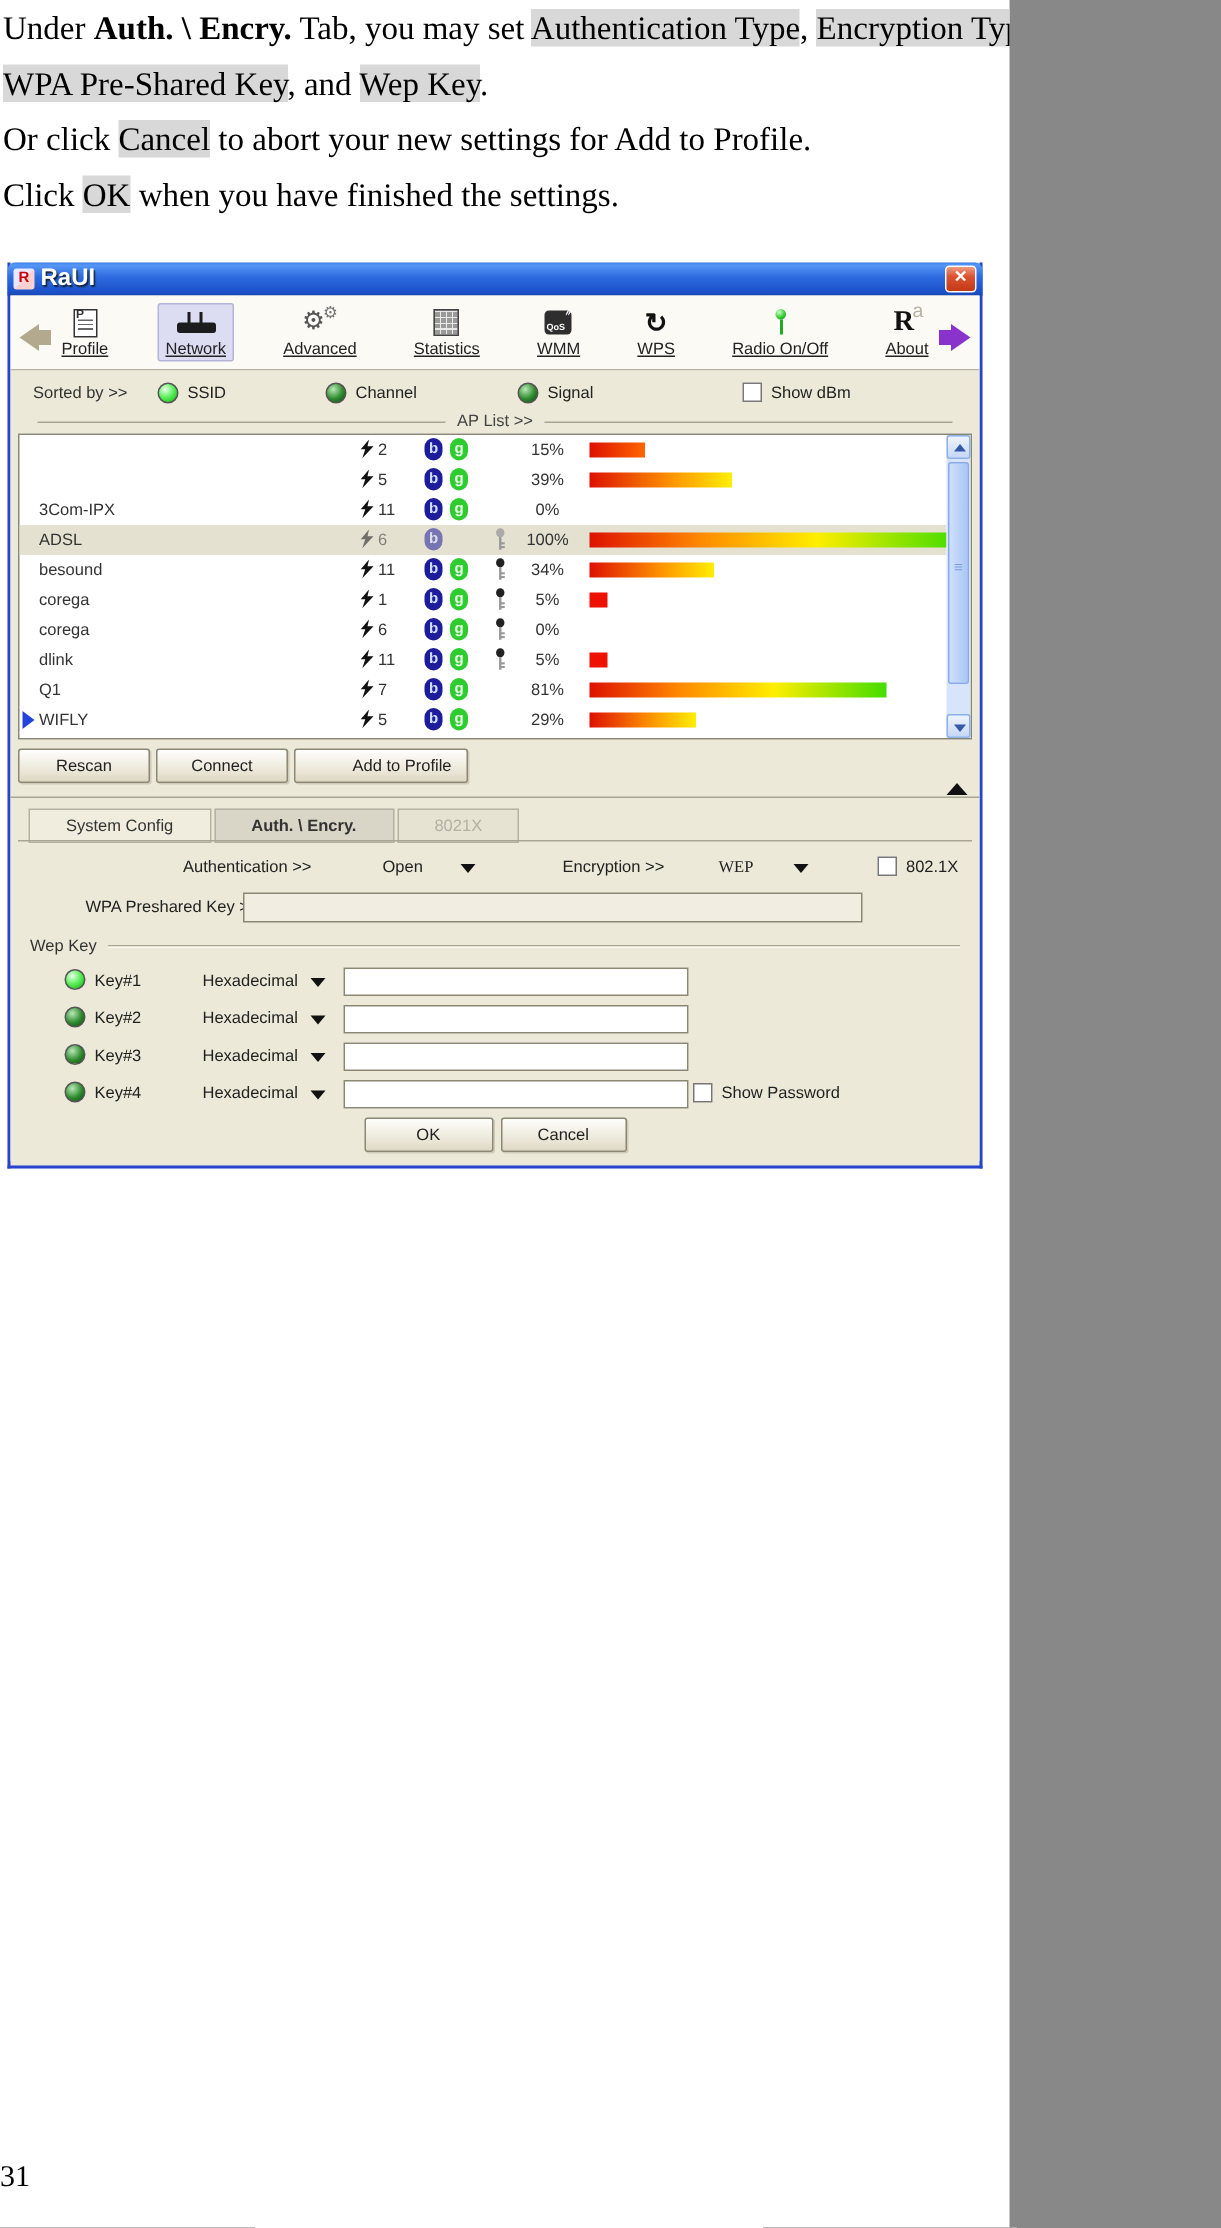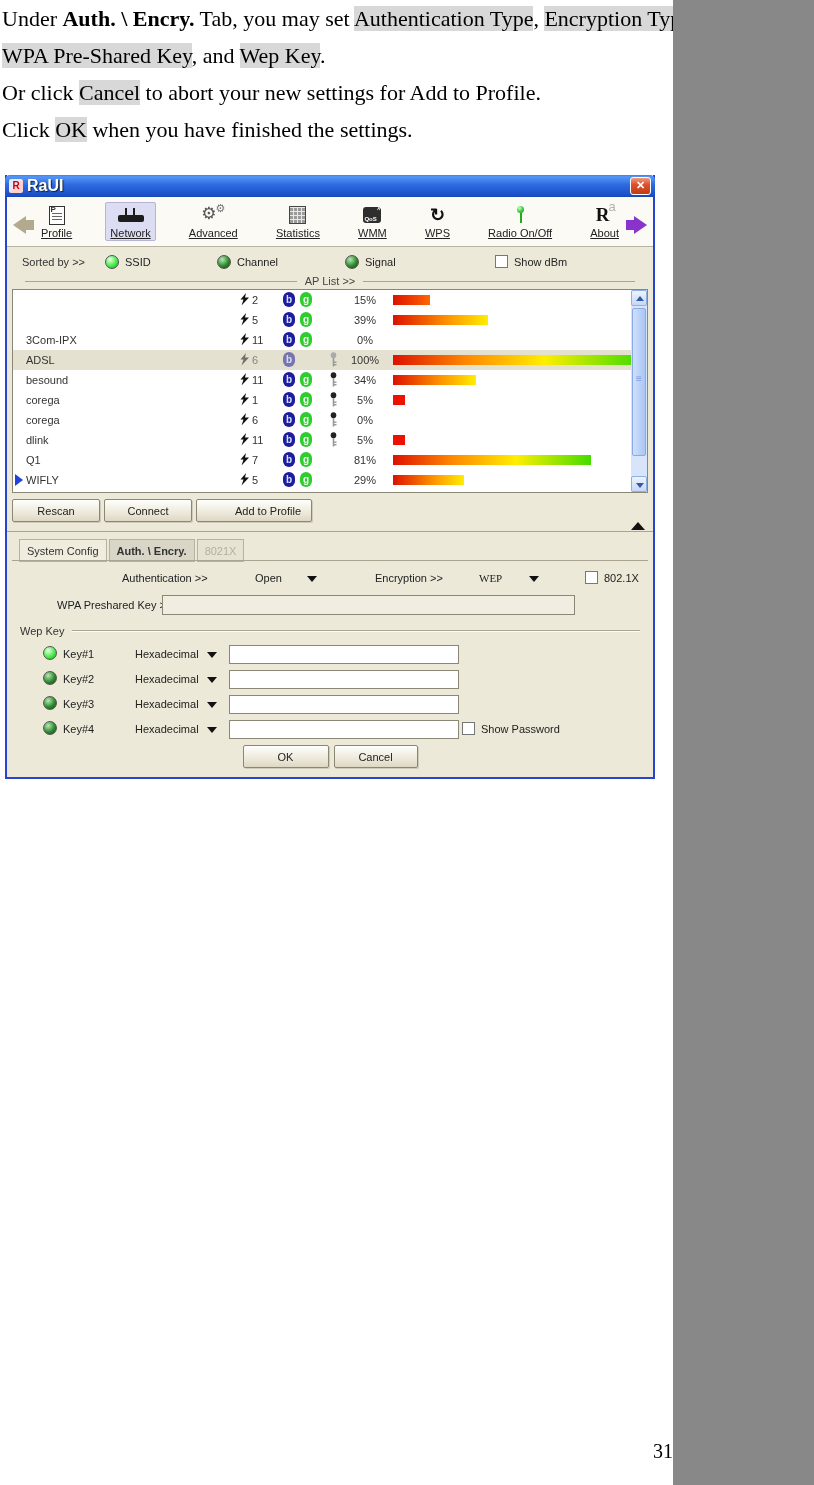--- a/index.html
+++ b/index.html
@@ -3,21 +3,21 @@
 <meta charset="utf-8">
 <style>
   html,body{margin:0;padding:0;background:#888;}
   .page{position:relative;width:673px;height:1485px;background:#fff;overflow:hidden;
         font-family:"Liberation Serif",serif;color:#000;}
   
   .doc-text{position:absolute;left:2px;top:0;width:812px;}
   .doc-line{font-size:22px;line-height:37px;white-space:nowrap;}
   .seg-bold{font-weight:bold;}
   .seg-hl{background:#d8d8d8;}
-  .pageno{position:absolute;left:0;top:1440px;width:100%;text-align:right;font-size:20px;}
+  .pageno{position:absolute;left:0;top:1440px;width:100%;text-align:left;font-size:20px;}
 
   
   .win{position:absolute;left:5px;top:175px;width:650px;height:604px;
        font-family:"Liberation Sans",sans-serif;border:2px solid #2644d0;border-top:none;
        background:#ece9d8;box-sizing:border-box;}
   .titlebar{position:absolute;left:-2px;top:0;width:650px;height:22px;box-sizing:border-box;
        background:linear-gradient(180deg,#3a80f0 0%,#5696f5 8%,#2d6ae0 45%,#1c50c8 90%,#1846b0 100%);
        border-radius:5px 5px 0 0;display:flex;align-items:center;padding:0 4px;}
   .app-ic{width:14px;height:14px;background:linear-gradient(135deg,#e8e8ff 45%,#ffd0d0 55%);
        border-radius:2px;font-size:10px;font-weight:bold;color:#c00;text-align:center;line-height:14px;margin-right:4px;}
@@ -109,21 +109,21 @@
        background:linear-gradient(90deg,#cfe0fb,#aac6f5);border:1px solid #88aaE8;box-sizing:border-box;}
   .sb-thumb::after{content:"≡";position:absolute;left:3px;top:64px;color:#7b9fe0;font-size:10px;}
   .actions{position:absolute;left:5px;top:252px;display:flex;gap:4px;}
   .xpbtn{height:21px;background:linear-gradient(#fefefc,#eae5d5 70%,#ddd7c3);border:1px solid #8a8774;
        border-radius:2px;font-size:11px;color:#222;display:flex;align-items:center;justify-content:center;
        font-family:"Liberation Sans",sans-serif;box-shadow:1px 1px 0 #cfcaba;}
   .divider{position:absolute;left:0;top:284px;width:646px;border-top:1px solid #a9a592;}
   .collapse{position:absolute;right:8px;top:275px;width:0;height:0;
        border-left:7px solid transparent;border-right:7px solid transparent;border-bottom:8px solid #111;}
   .tabs{position:absolute;left:12px;top:292px;display:flex;}
-  .tab{height:21px;padding:0 7px;display:flex;align-items:center;background:#f0edde;
+  .tab{height:21px;padding:0 24px;display:flex;align-items:center;background:#f0edde;
        border:1px solid #b5b2a1;margin-right:2px;color:#333;}
   .tab.active{background:#d9d5c7;font-weight:bold;}
   .tab.disabled{background:#e7e3d3;color:#b3b0a2;}
   .tabline{position:absolute;left:5px;top:313px;width:636px;border-top:1px solid #a9a592;}
   .authrow{position:absolute;left:0;top:322px;width:100%;height:20px;}
   .authrow .a-lbl{position:absolute;left:115px;top:3px;}
   .authrow .a-val{position:absolute;left:248px;top:3px;}
   .authrow .a-arr1{position:absolute;left:300px;top:7px;}
   .authrow .e-lbl{position:absolute;left:368px;top:3px;}
   .authrow .e-val{position:absolute;left:472px;top:3px;font-family:Liberation Serif, serif;}

